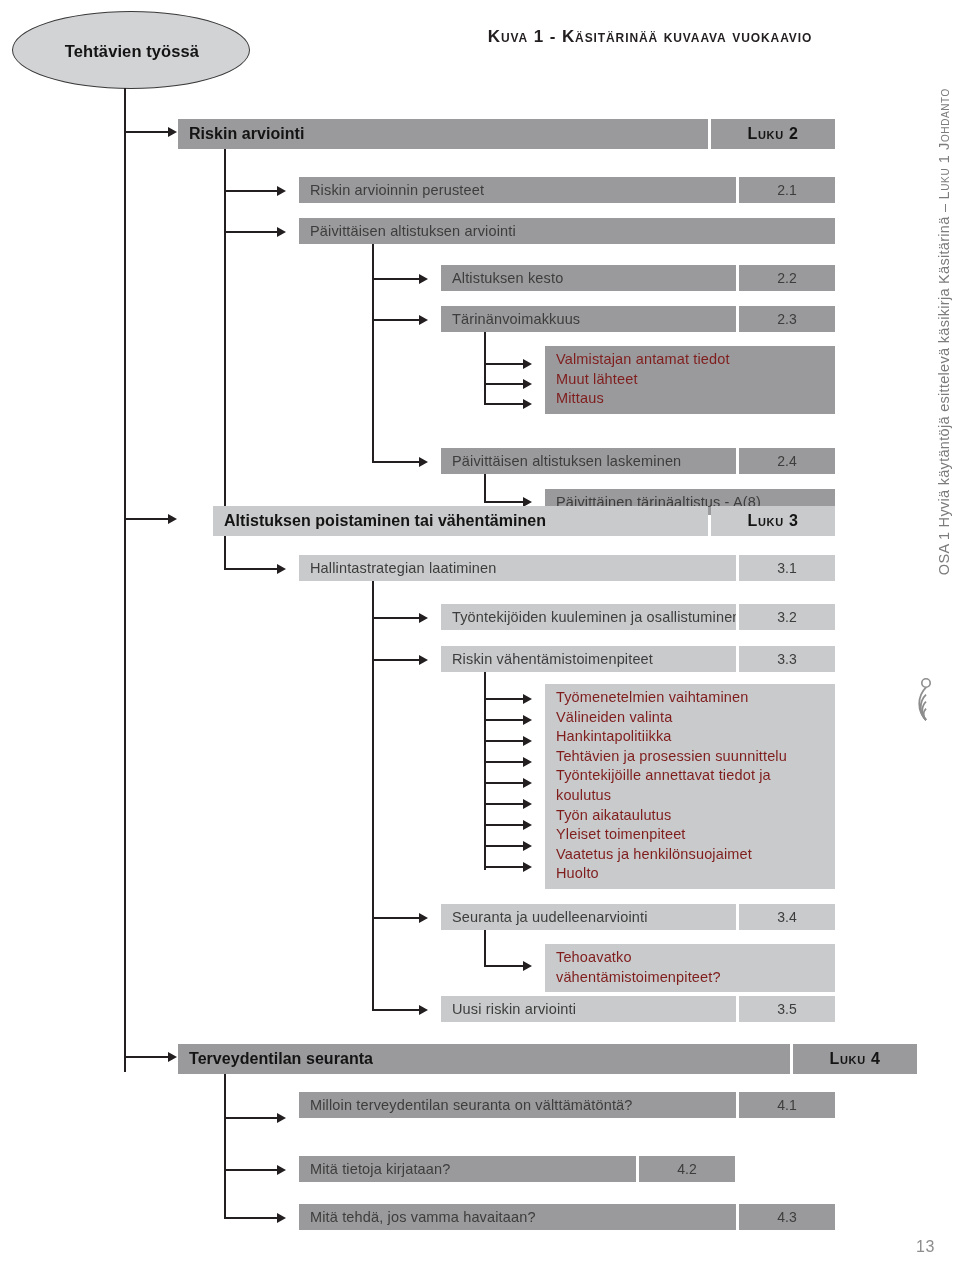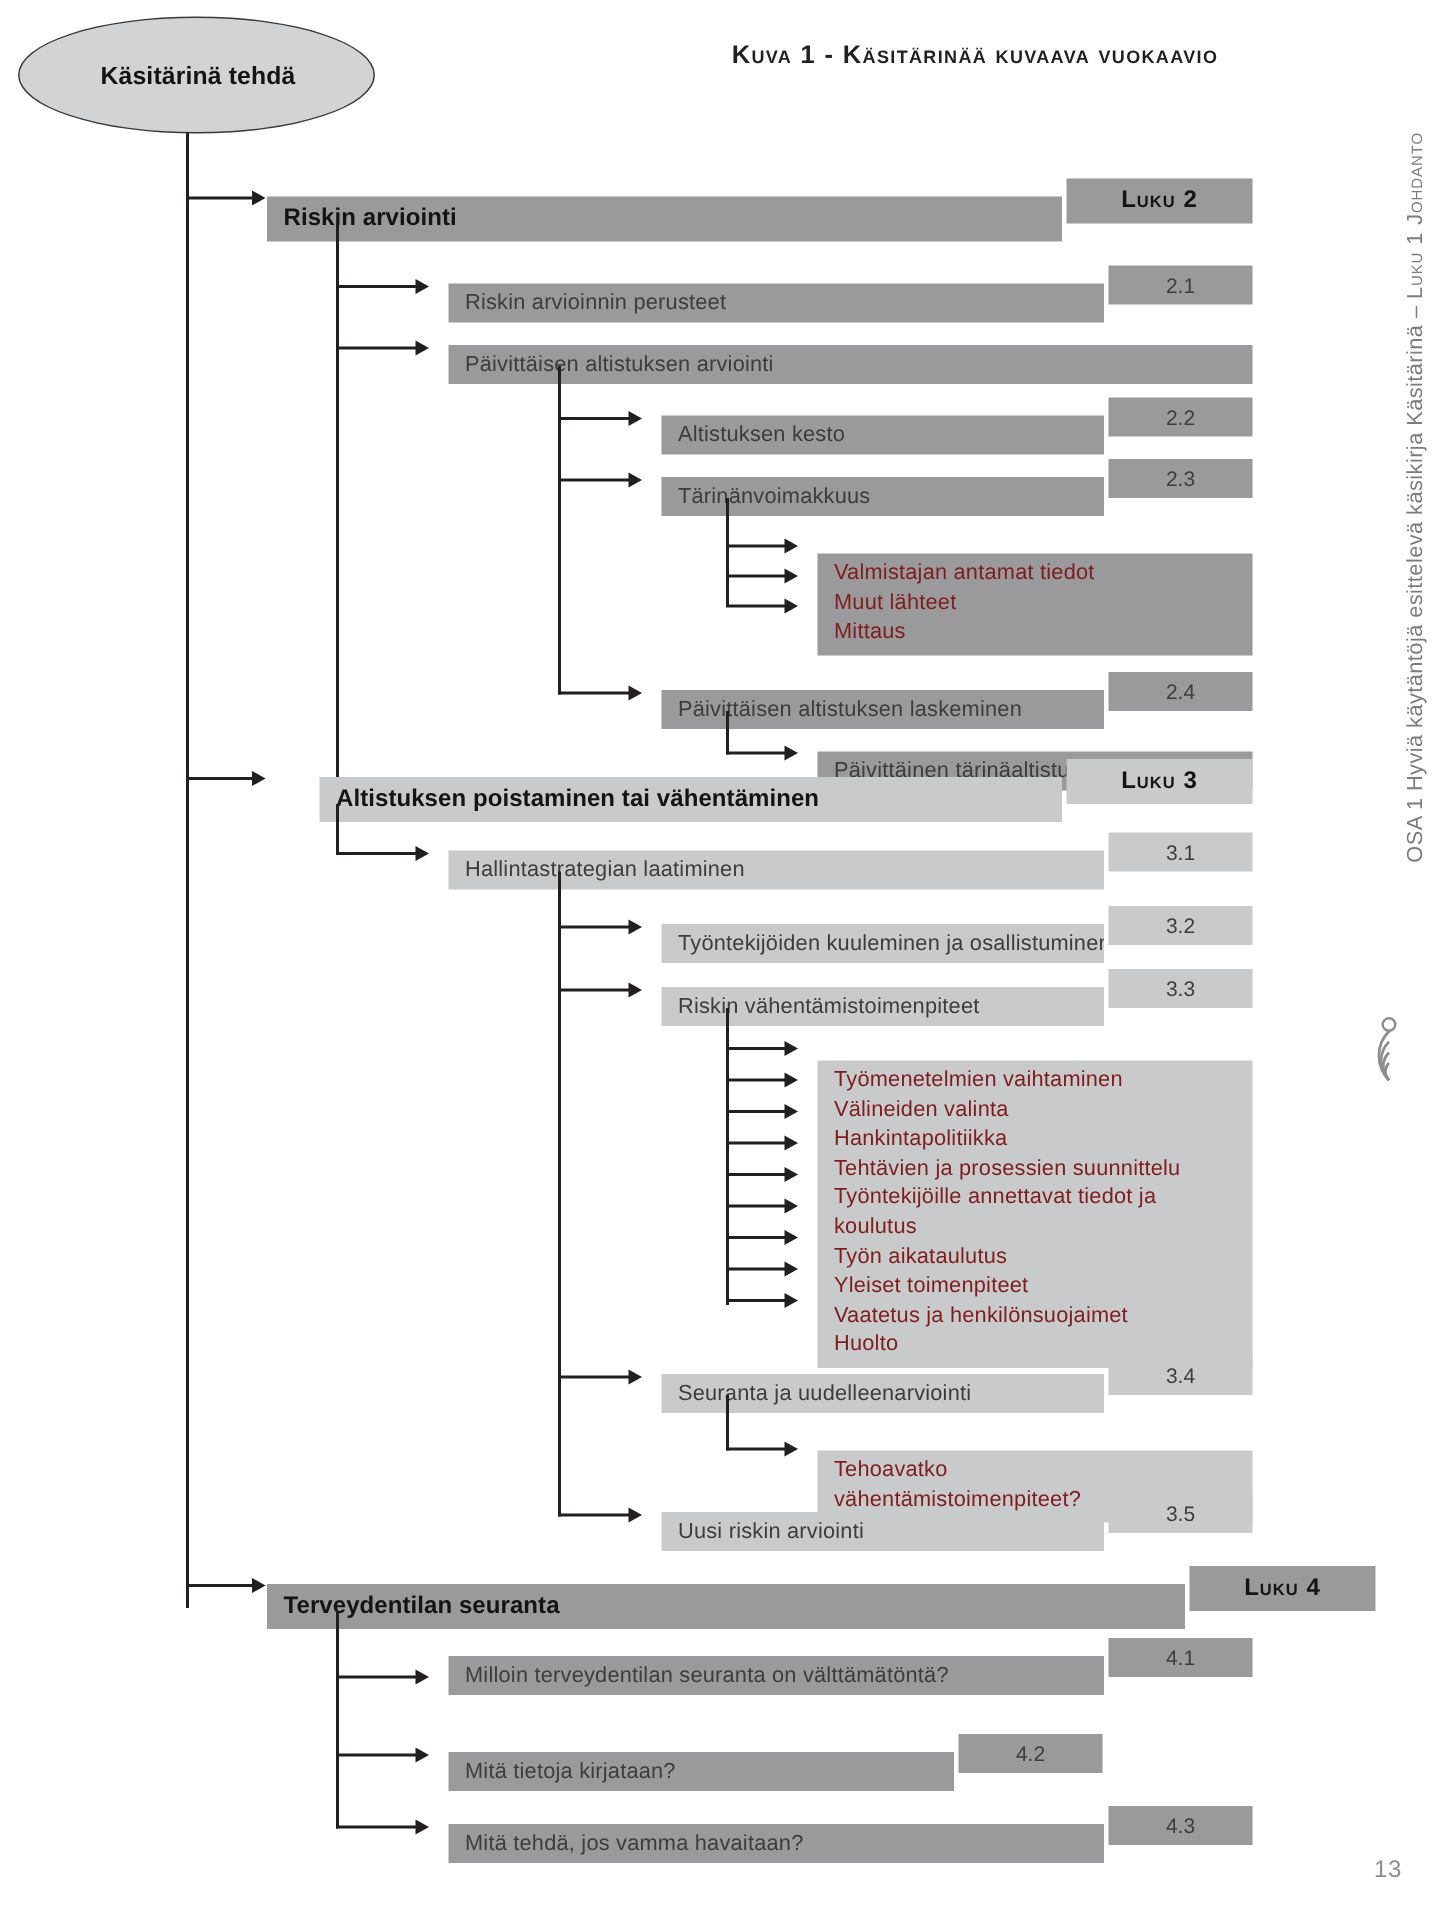--- a/index.html
+++ b/index.html
@@ -38,21 +38,20 @@
 
   
   .bar{
     position:absolute;height:26px;display:flex;align-items:center;
     box-sizing:border-box;
   }
   .bar .bar-text{
     flex:1 1 auto;height:100%;display:flex;align-items:center;
     padding-left:11px;box-sizing:border-box;overflow:hidden;
     white-space:nowrap;
-    margin-top:23px;
   }
   .bar .bar-num{
     flex:0 0 auto;width:96px;height:100%;
     display:flex;align-items:center;justify-content:center;
     margin-left:3px;box-sizing:border-box;
   }
 
   
   .bar.chapter{height:30px;}
   .bar.chapter .bar-text{font-size:16px;font-weight:bold;color:#141414;letter-spacing:.05px;}
@@ -107,21 +106,21 @@
   }
 </style>
 </head>
 <body>
 
 <div id="page">
 
   <div class="fig-title">Kuva 1 - Käsitärinää kuvaava vuokaavio</div>
 
   <div class="start-node">
-    <div class="start-node-label">Käsitärinä tehdä</div>
+    <div class="start-node-label">Tehtävien työssä</div>
   </div>
 
   <div class="vline" style="left:124px;top:88px;height:984px;"></div>
 
   <div class="hline" style="left:124px;top:131px;width:46px;"></div>
   <div class="arrowhead" style="left:168px;top:127px;"></div>
 
   <div class="hline" style="left:124px;top:518px;width:46px;"></div>
   <div class="arrowhead" style="left:168px;top:514px;"></div>
 

